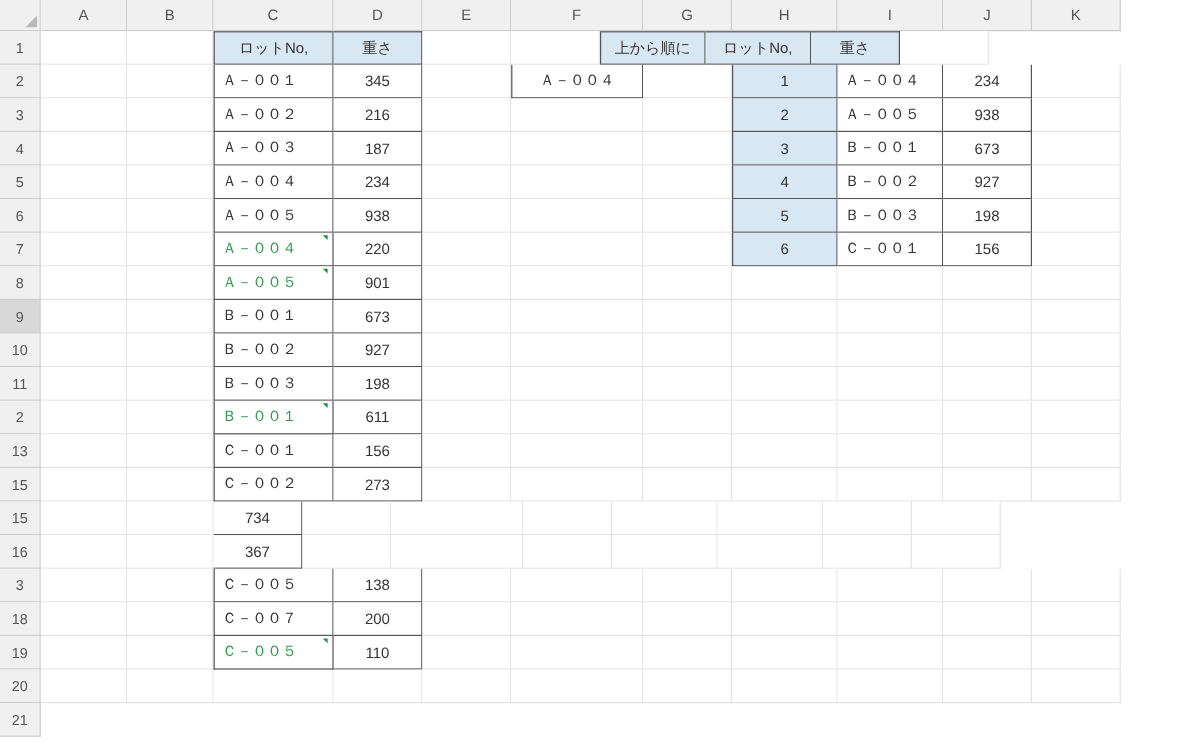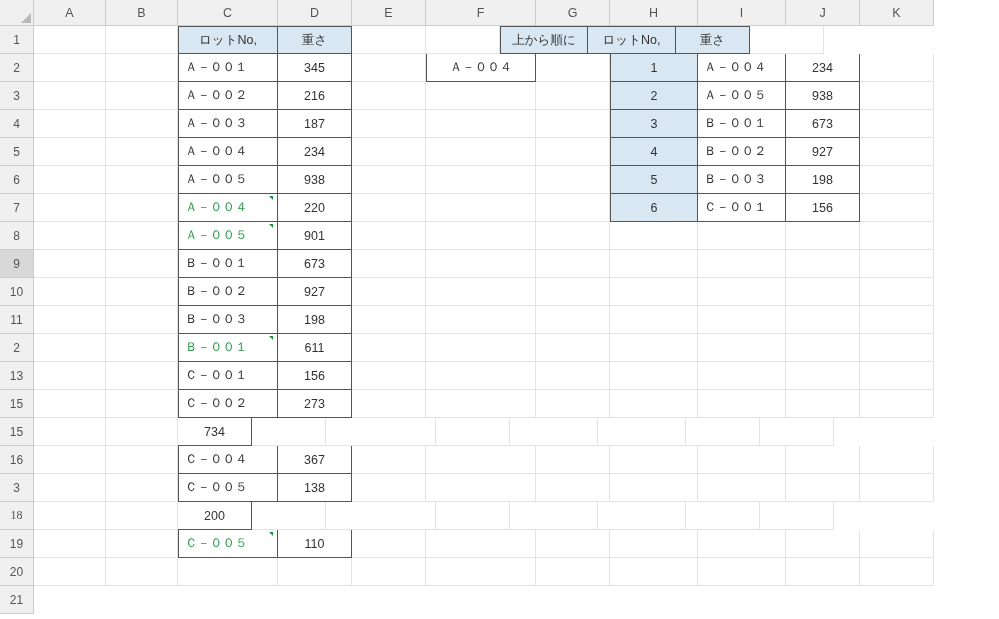--- a/index.html
+++ b/index.html
@@ -128,21 +128,21 @@
       <div class="rowh" style="height: 28px;">8</div>
       <div class="rowh sel" style="height: 28px;">9</div>
       <div class="rowh" style="height: 28px;">10</div>
       <div class="rowh" style="height: 28px;">11</div>
       <div class="rowh" style="height: 28px;">2</div>
       <div class="rowh" style="height: 28px;">13</div>
       <div class="rowh" style="height: 28px;">15</div>
       <div class="rowh" style="height: 28px;">15</div>
       <div class="rowh" style="height: 28px;">16</div>
       <div class="rowh" style="height: 28px;">3</div>
-      <div class="rowh" style="height: 28px; font-family: Liberation Serif, serif;">18</div>
+      <div class="rowh" style="height: 28px;">18</div>
       <div class="rowh" style="height: 28px;">19</div>
       <div class="rowh" style="height: 28px;">20</div>
       <div class="rowh" style="height: 28px;">21</div>
     </div>
   <div class="grid" id="grid">
       <div class="grow">
         <div class="cell" style="width: 72px; height: 28px;"></div>
         <div class="cell" style="width: 72px; height: 28px;"></div>
         <div class="cell hdr b-t b-l b-r b-b" style="width: 100px; height: 28px;">ロットNo,</div>
         <div class="cell hdr b-t b-r b-b" style="width: 74px; height: 28px;">重さ</div>
@@ -330,21 +330,20 @@
         <div class="cell" style="width: 110px; height: 28px;"></div>
         <div class="cell" style="width: 74px; height: 28px;"></div>
         <div class="cell" style="width: 88px; height: 28px;"></div>
         <div class="cell" style="width: 88px; height: 28px;"></div>
         <div class="cell" style="width: 74px; height: 28px;"></div>
         <div class="cell" style="width: 74px; height: 28px;"></div>
       </div>
       <div class="grow">
         <div class="cell" style="width: 72px; height: 28px;"></div>
         <div class="cell" style="width: 72px; height: 28px;"></div>
-        <div class="cell b-l b-r b-b" style="width: 100px; height: 28px;">Ｃ－００４</div>
         <div class="cell num b-r b-b" style="width: 74px; height: 28px;">367</div>
         <div class="cell" style="width: 74px; height: 28px;"></div>
         <div class="cell" style="width: 110px; height: 28px;"></div>
         <div class="cell" style="width: 74px; height: 28px;"></div>
         <div class="cell" style="width: 88px; height: 28px;"></div>
         <div class="cell" style="width: 88px; height: 28px;"></div>
         <div class="cell" style="width: 74px; height: 28px;"></div>
         <div class="cell" style="width: 74px; height: 28px;"></div>
       </div>
       <div class="grow">
@@ -356,20 +355,21 @@
         <div class="cell" style="width: 110px; height: 28px;"></div>
         <div class="cell" style="width: 74px; height: 28px;"></div>
         <div class="cell" style="width: 88px; height: 28px;"></div>
         <div class="cell" style="width: 88px; height: 28px;"></div>
         <div class="cell" style="width: 74px; height: 28px;"></div>
         <div class="cell" style="width: 74px; height: 28px;"></div>
       </div>
       <div class="grow">
         <div class="cell" style="width: 72px; height: 28px;"></div>
         <div class="cell" style="width: 72px; height: 28px;"></div>
+        <div class="cell b-l b-r b-b" style="width: 100px; height: 28px;">Ｃ－００７</div>
         <div class="cell num b-r b-b" style="width: 74px; height: 28px;">200</div>
         <div class="cell" style="width: 74px; height: 28px;"></div>
         <div class="cell" style="width: 110px; height: 28px;"></div>
         <div class="cell" style="width: 74px; height: 28px;"></div>
         <div class="cell" style="width: 88px; height: 28px;"></div>
         <div class="cell" style="width: 88px; height: 28px;"></div>
         <div class="cell" style="width: 74px; height: 28px;"></div>
         <div class="cell" style="width: 74px; height: 28px;"></div>
       </div>
       <div class="grow">

